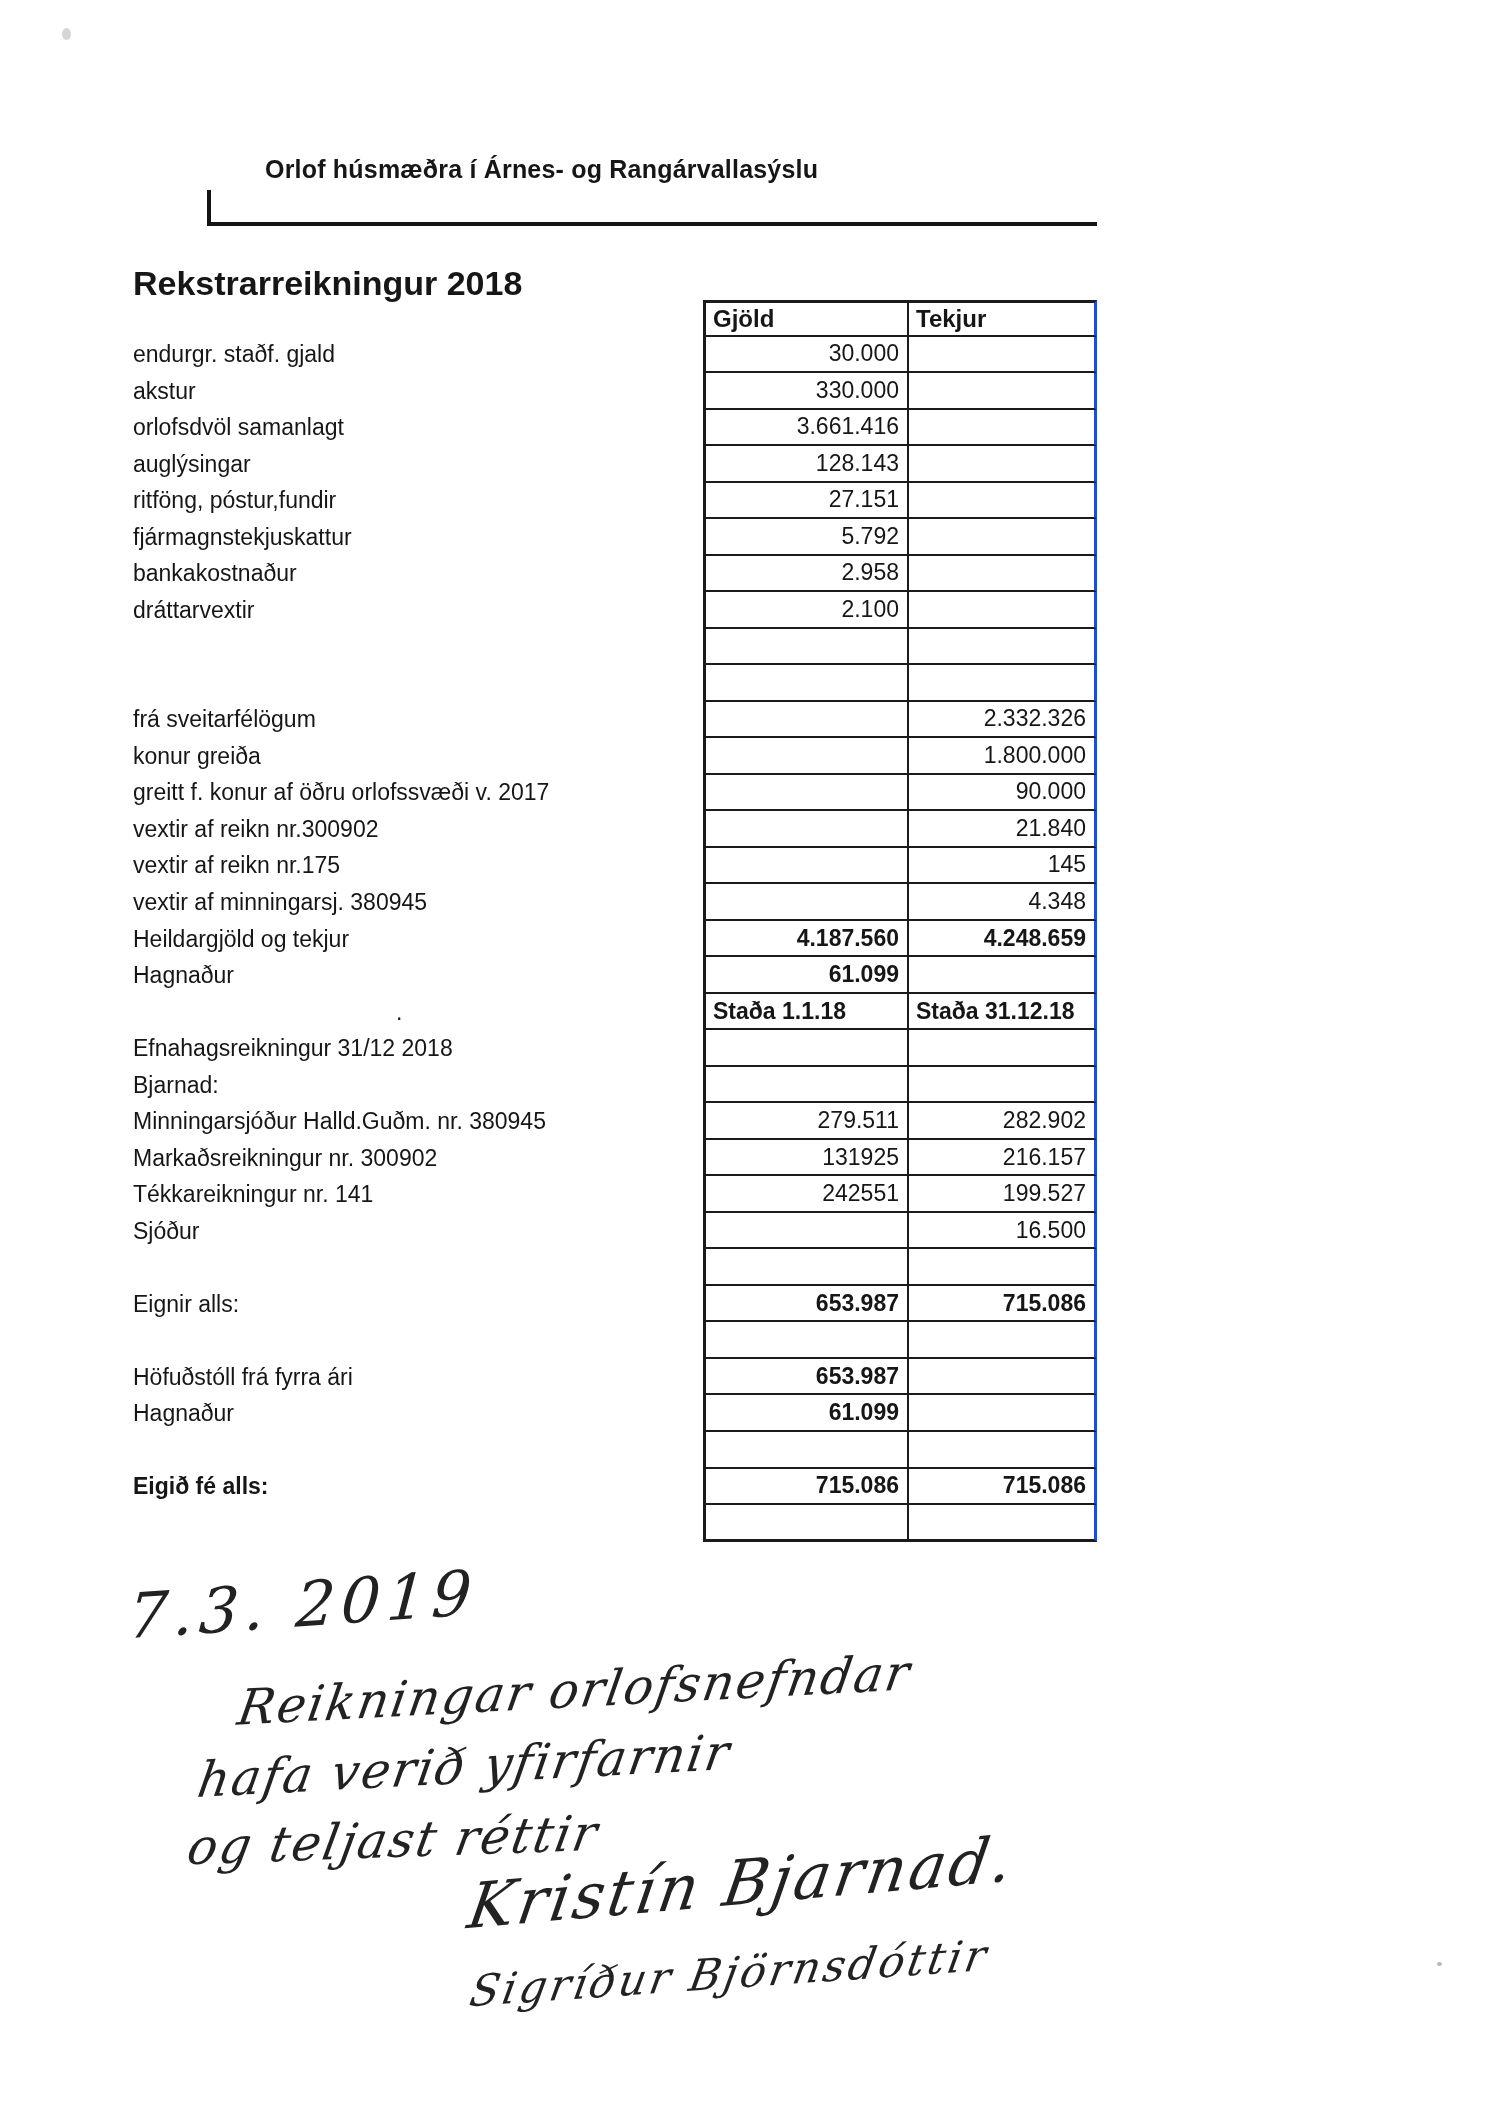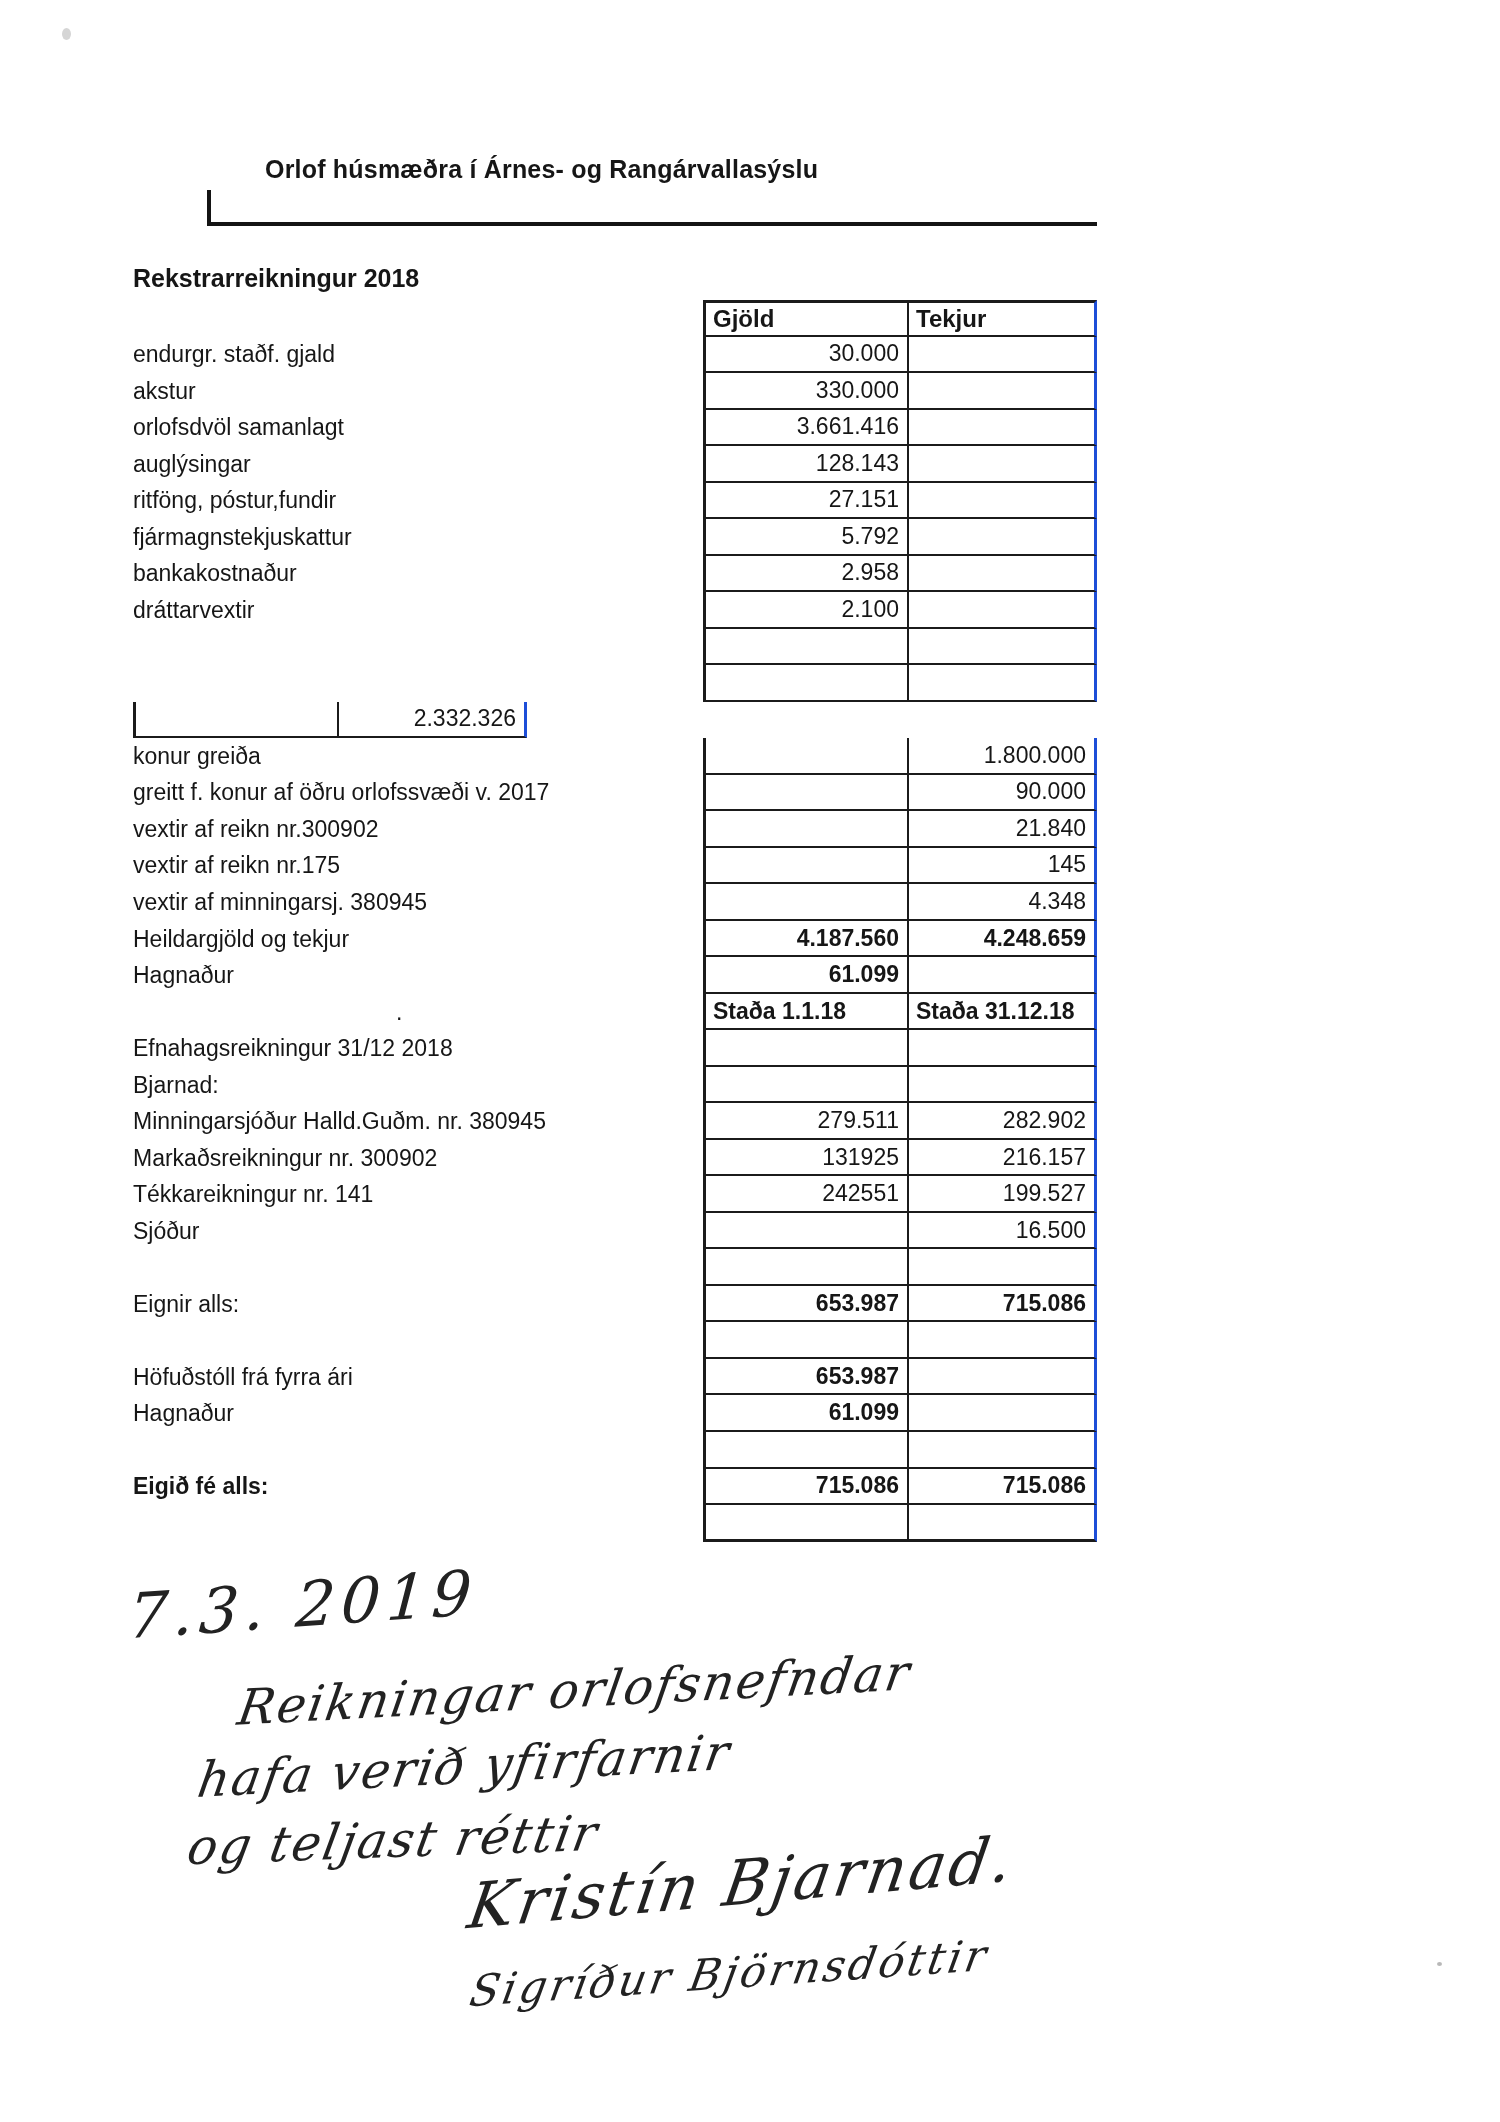--- a/index.html
+++ b/index.html
@@ -11,21 +11,21 @@
   
   .letterhead-title {
     position:absolute; left:265px; top:155px;
     font-size:25px; font-weight:bold; letter-spacing:0.2px;
   }
   .rule-v { position:absolute; left:207px; top:190px; width:4px; height:36px; background:#141414; }
   .rule-h { position:absolute; left:207px; top:222px; width:890px; height:4px; background:#141414; }
 
   .section-title {
     position:absolute; left:133px; top:264px;
-    font-size:25px; font-weight:bold;
+    font-size:34px; font-weight:bold;
   }
 
   
   .sheet { position:absolute; left:133px; top:300px; }
   .row { display:flex; height:36.53px; box-sizing:border-box; }
   .cell { box-sizing:border-box; display:flex; align-items:center; font-size:23px; }
   .cell-label { width:570px; padding-right:10px; }
   .cell-g { width:206px; border-left:3px solid #1b1b1b; border-right:2px solid #1b1b1b;
             border-bottom:2px solid #1b1b1b; justify-content:flex-end; padding-right:8px; }
   .cell-t { width:188px; border-right:3px solid #1d4ed8; border-bottom:2px solid #1b1b1b;
@@ -115,20 +115,21 @@
           <div class="cell cell-label"></div>
           <div class="cell cell-g"></div>
           <div class="cell cell-t"></div>
         </div>
         <div class="row">
           <div class="cell cell-label"></div>
           <div class="cell cell-g"></div>
           <div class="cell cell-t"></div>
         </div>
         <div class="row">
+          <div class="cell cell-label">frá sveitarfélögum</div>
           <div class="cell cell-g"></div>
           <div class="cell cell-t">2.332.326</div>
         </div>
         <div class="row">
           <div class="cell cell-label">konur greiða</div>
           <div class="cell cell-g"></div>
           <div class="cell cell-t">1.800.000</div>
         </div>
         <div class="row">
           <div class="cell cell-label">greitt f. konur af öðru orlofssvæði v. 2017</div>

